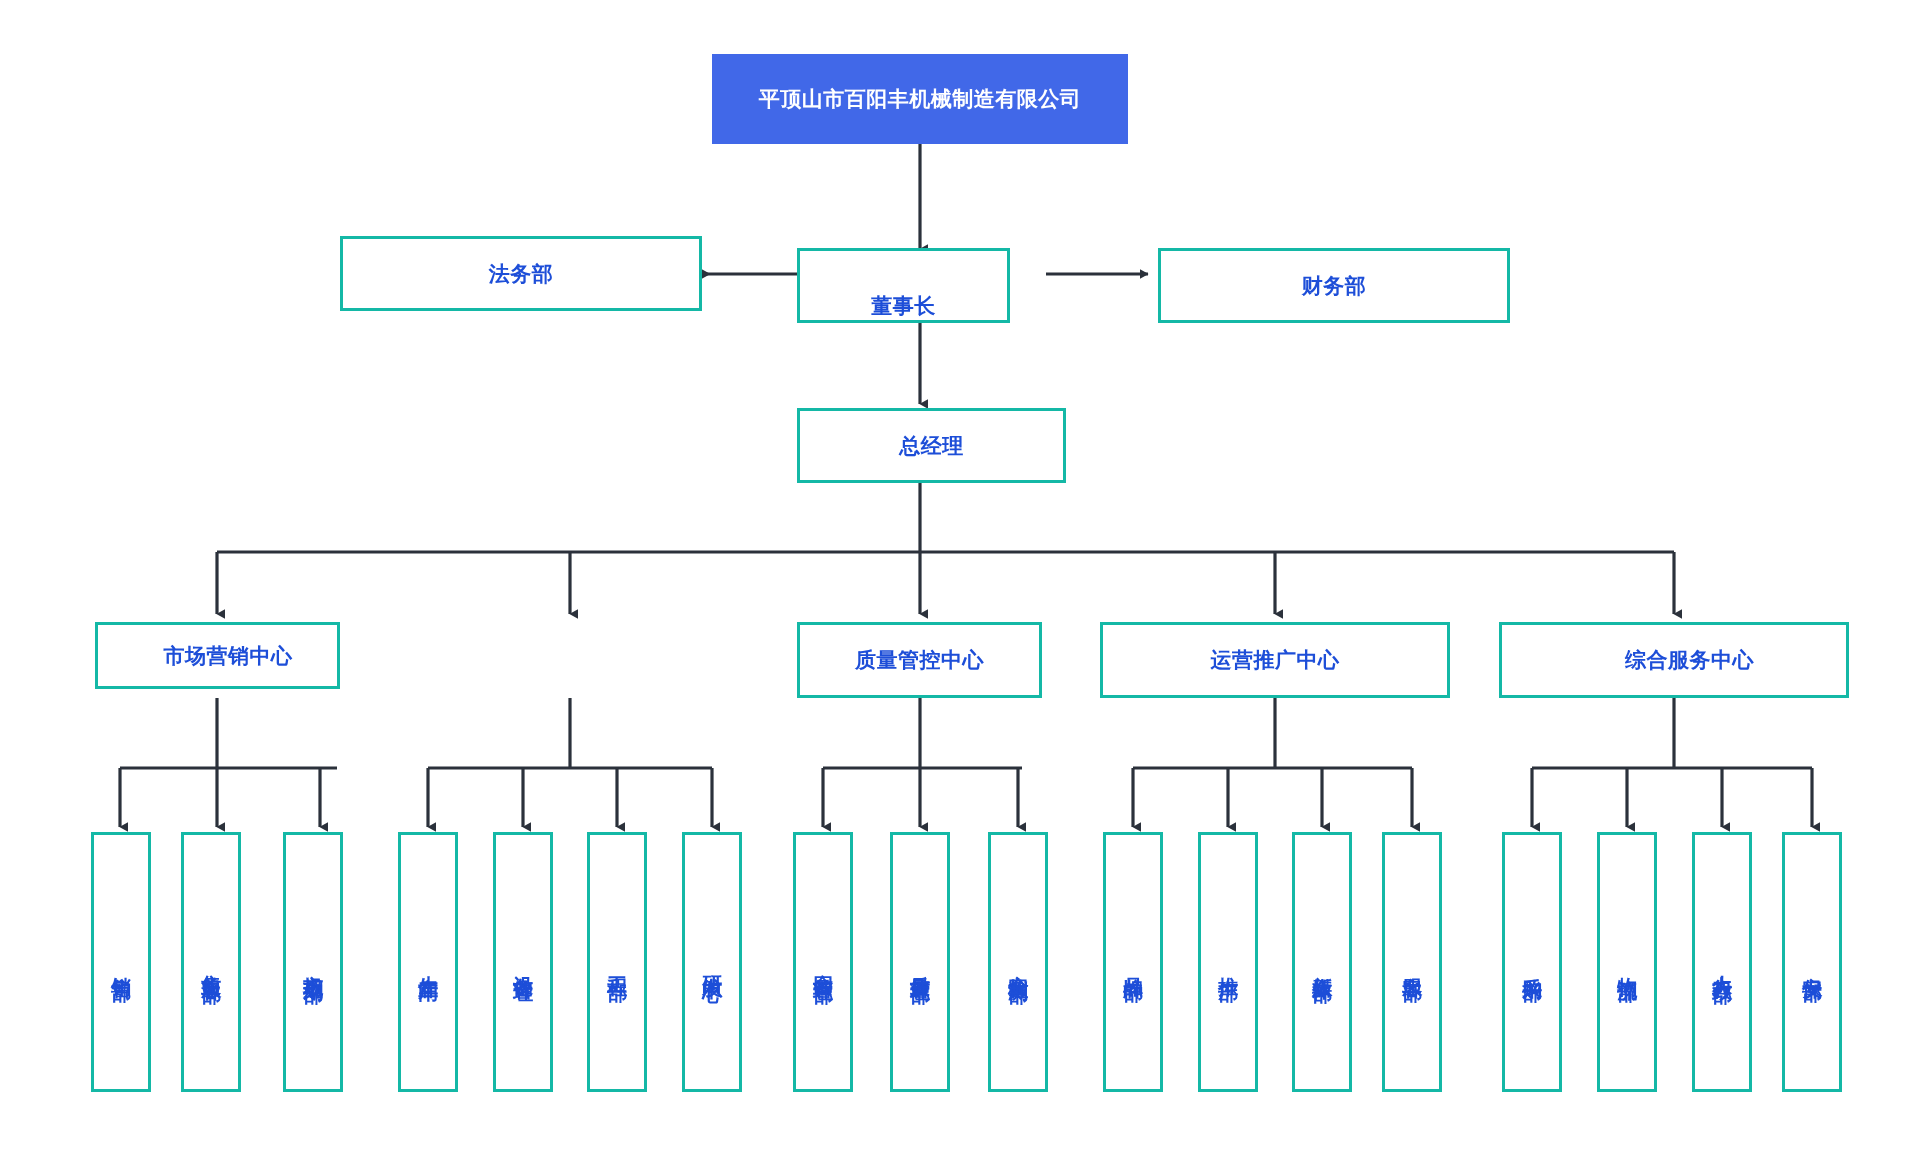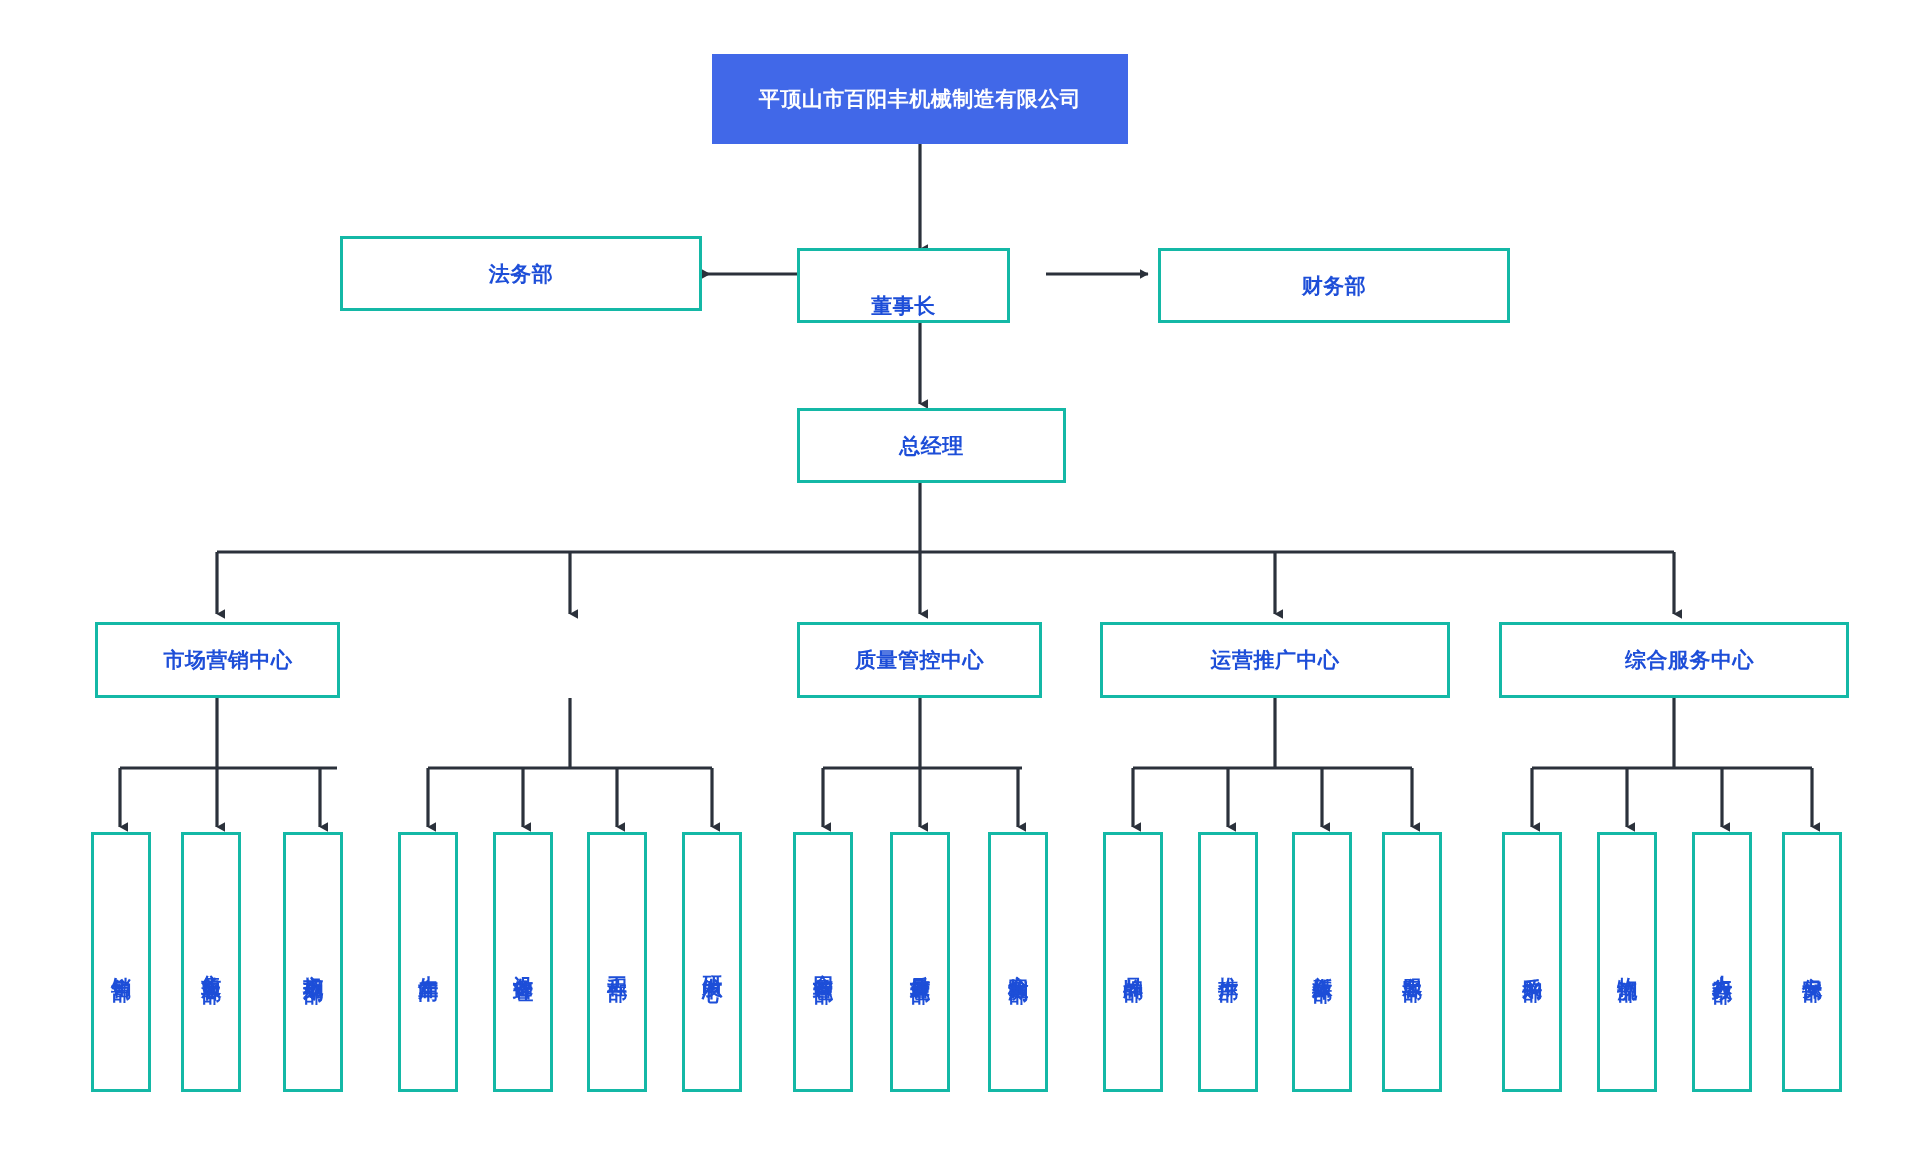--- a/index.html
+++ b/index.html
@@ -149,21 +149,21 @@
   </div>
 
   <div class="node exec" style="left:1148px; top:248px; width:352px; height:75px;margin-left:10px;">
     <span>财务部</span>
   </div>
 
   <div class="node exec" style="left:797px; top:408px; width:269px; height:75px;">
     <span>总经理</span>
   </div>
 
-  <div class="node center" style="left:95px; top:622px; width:245px; height:76px;padding-left:21px;">
+  <div class="node center" style="left:95px; top:622px; width:245px; height:67px;padding-left:21px;">
     <span>市场营销中心</span>
   </div>
 
 
   <div class="node center" style="left:797px; top:622px; width:245px; height:76px;">
     <span>质量管控中心</span>
   </div>
 
   <div class="node center" style="left:1100px; top:622px; width:350px; height:76px;">
     <span>运营推广中心</span>

